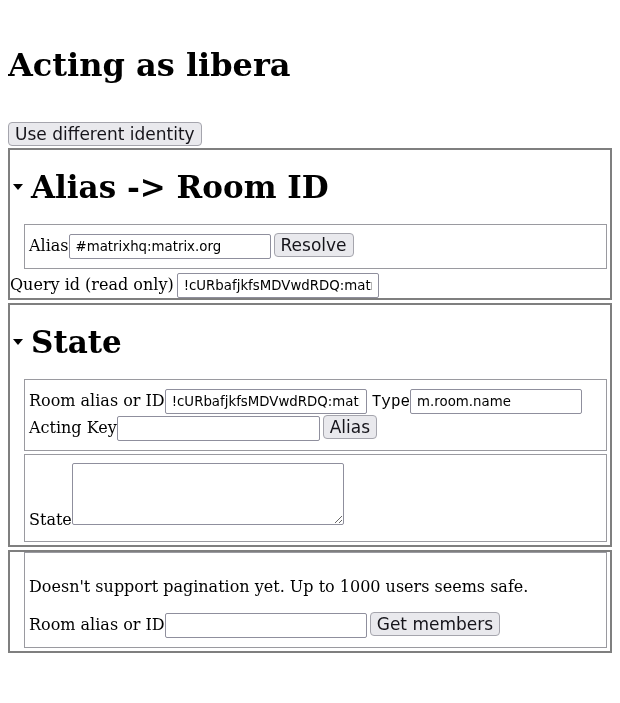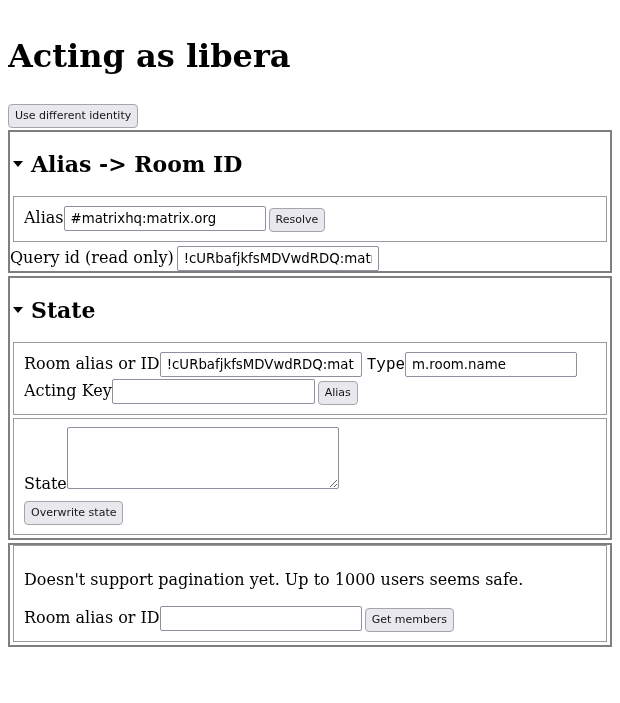--- a/index.html
+++ b/index.html
@@ -7,27 +7,27 @@
   body {
     margin: 8px;
     width: 604px;
     font-family: "DejaVu Serif", "Liberation Serif", serif;
     font-size: 16px;
     color: #000000;
   }
   h1 {
     font-size: 32px;
     font-weight: bold;
-    margin: 29px 0;
+    margin: 38px 0;
     font-family: "DejaVu Serif", "Liberation Serif", serif;
   }
   .toolbar { margin-bottom: 2px; }
   button {
     font-family: "DejaVu Sans", "Liberation Sans", sans-serif;
-    font-size: 11px;
+    font-size: 17px;
     color: #15141a;
     background: #e9e9ed;
     border: 1px solid #a5a5ad;
     border-radius: 4px;
     padding: 3px 6px;
     height: 24px;
     line-height: 16px;
     cursor: pointer;
     vertical-align: baseline;
   }
@@ -43,29 +43,29 @@
     cursor: pointer;
   }
   .marker {
     width: 0; height: 0;
     border-left: 5px solid transparent;
     border-right: 5px solid transparent;
     border-top: 6px solid #000000;
     flex: 0 0 auto;
   }
   .summary h2 {
-    font-size: 22px;
+    font-size: 31px;
     font-weight: bold;
     margin: 19px 0;
     font-family: "DejaVu Serif", "Liberation Serif", serif;
   }
   fieldset {
     border: 1px solid #9a9aa0;
-    margin: 0 3px 3px 3px;
-    padding: 8px 10px 9px 10px;
+    margin: 0 3px 3px 14px;
+    padding: 8px 10px 9px 4px;
   }
   .row { line-height: 25px; white-space: nowrap; }
   .lbl { vertical-align: baseline; }
   input[type="text"] {
     font-family: "DejaVu Sans", "Liberation Sans", sans-serif;
     font-size: 13.333px;
     color: #000000;
     background: #ffffff;
     border: 1px solid #8f8f9d;
     border-radius: 2px;
@@ -115,21 +115,20 @@
   <div class="summary">
     <span class="marker"></span>
     <h2>State</h2>
   </div>
   <fieldset>
     <div class="row"><span class="lbl">Room alias or ID</span><input type="text" class="w202" value="!cURbafjkfsMDVwdRDQ:matrix." style=""><span class="lbl gap5">Type</span><input type="text" class="w197" value="m.room.name" style=""></div>
     <div class="row"><span class="lbl">Acting Key</span><input type="text" class="w203" value="" style=""><button type="button" class="gap">Alias</button></div>
   </fieldset>
   <fieldset>
     <div class="row"><span class="lbl">State</span><textarea style=""></textarea></div>
-    <div class="btn-row"><button type="button">Overwrite state</button></div>
   </fieldset>
 </section>
 
 <section class="panel">
   <fieldset>
     <p class="note">Doesn't support pagination yet. Up to 1000 users seems safe.</p>
     <div class="row"><span class="lbl">Room alias or ID</span><input type="text" class="w202" value="" style=""><button type="button" class="gap">Get members</button></div>
   </fieldset>
 </section>
 

